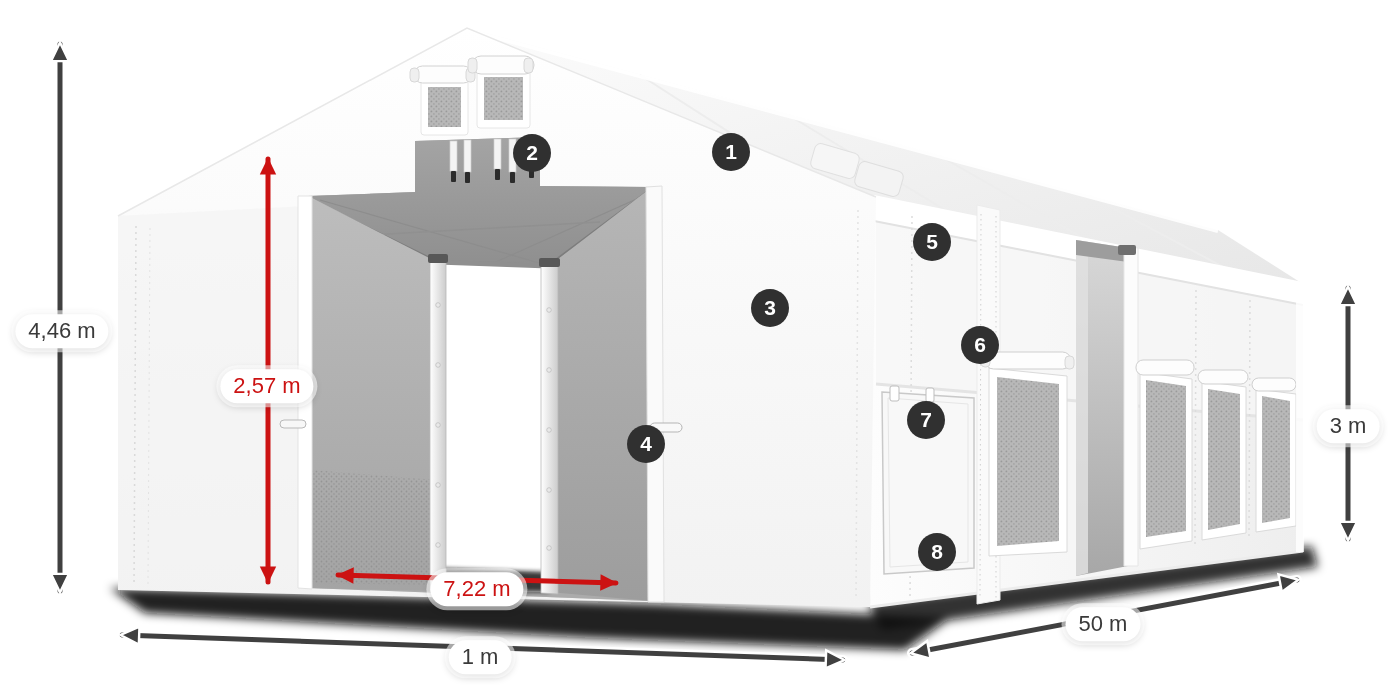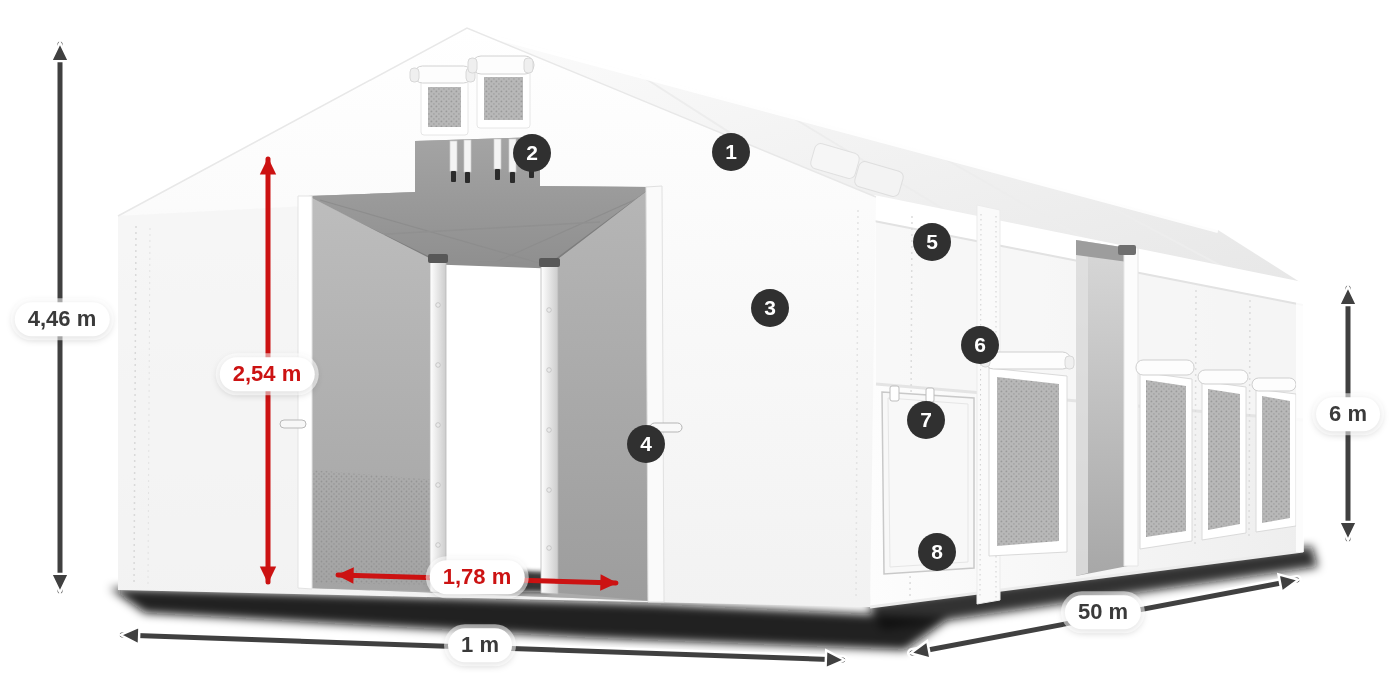--- a/index.html
+++ b/index.html
@@ -11,23 +11,24 @@
   }
   html,body{margin:0;padding:0;background:#ffffff;}
   .stage{
     position:relative;width:1400px;height:700px;background:#ffffff;overflow:hidden;
     font-family:"Liberation Sans",sans-serif;
   }
   .scene{position:absolute;left:0;top:0;width:1400px;height:700px;}
   .pill{
     position:absolute;transform:translate(-50%,-50%);
     background:var(--pill-bg);border-radius:18px;padding:3px 13px;
-    font-weight:bold;font-size:22px;color:#3a3a3a;line-height:1.25;white-space:nowrap;
+    font-weight:normal;font-size:22px;color:#3a3a3a;line-height:1.25;white-space:nowrap;
     box-shadow:0 0 0 4px rgba(255,255,255,.55),0 2px 8px rgba(0,0,0,.28);
     z-index:30;
+    margin-top:12px;
   }
   .pill.red{color:var(--dim-red);}
   .badge{
     position:absolute;transform:translate(-50%,-50%);
     width:38px;height:38px;border-radius:50%;
     background:var(--badge-bg);color:var(--badge-text);
     display:flex;align-items:center;justify-content:center;
     font-weight:bold;font-size:21px;z-index:25;
   }
 </style>
@@ -269,25 +270,25 @@
       <line x1="60" y1="44" x2="60" y2="591" stroke="var(--dim-dark)" stroke-width="5" marker-start="url(#headDark)" marker-end="url(#headDark)"></line>
       <line x1="268" y1="159" x2="268" y2="582" stroke="var(--dim-red)" stroke-width="5" marker-start="url(#headRed)" marker-end="url(#headRed)"></line>
       <line x1="338" y1="575" x2="616" y2="583" stroke="var(--dim-red)" stroke-width="5" marker-start="url(#headRed)" marker-end="url(#headRed)"></line>
       <line x1="122" y1="635" x2="843" y2="660" stroke="var(--dim-dark)" stroke-width="5" marker-start="url(#headDark)" marker-end="url(#headDark)"></line>
       <line x1="912" y1="653" x2="1297" y2="580" stroke="var(--dim-dark)" stroke-width="5" marker-start="url(#headDark)" marker-end="url(#headDark)"></line>
       <line x1="1348" y1="288" x2="1348" y2="539" stroke="var(--dim-dark)" stroke-width="5" marker-start="url(#headDark)" marker-end="url(#headDark)"></line>
     </g>
   </svg>
 
   <div class="pill" style="left:62px;top:319px">4,46 m</div>
-  <div class="pill red" style="left:267px;top:374px">2,54 m</div>
-  <div class="pill red" style="left:477px;top:577px">1,78 m</div>
+  <div class="pill red" style="left:267px;top:374px">2,57 m</div>
+  <div class="pill red" style="left:477px;top:577px">7,22 m</div>
   <div class="pill" style="left:480px;top:645px">1 m</div>
   <div class="pill" style="left:1103px;top:612px">50 m</div>
-  <div class="pill" style="left:1348px;top:414px">6 m</div>
+  <div class="pill" style="left:1348px;top:414px">3 m</div>
 
   <div class="badge" style="left:731px;top:152px">1</div>
   <div class="badge" style="left:532px;top:153px">2</div>
   <div class="badge" style="left:770px;top:308px">3</div>
   <div class="badge" style="left:646px;top:444px">4</div>
   <div class="badge" style="left:932px;top:242px">5</div>
   <div class="badge" style="left:980px;top:345px">6</div>
   <div class="badge" style="left:926px;top:420px">7</div>
   <div class="badge" style="left:937px;top:552px">8</div>
 

